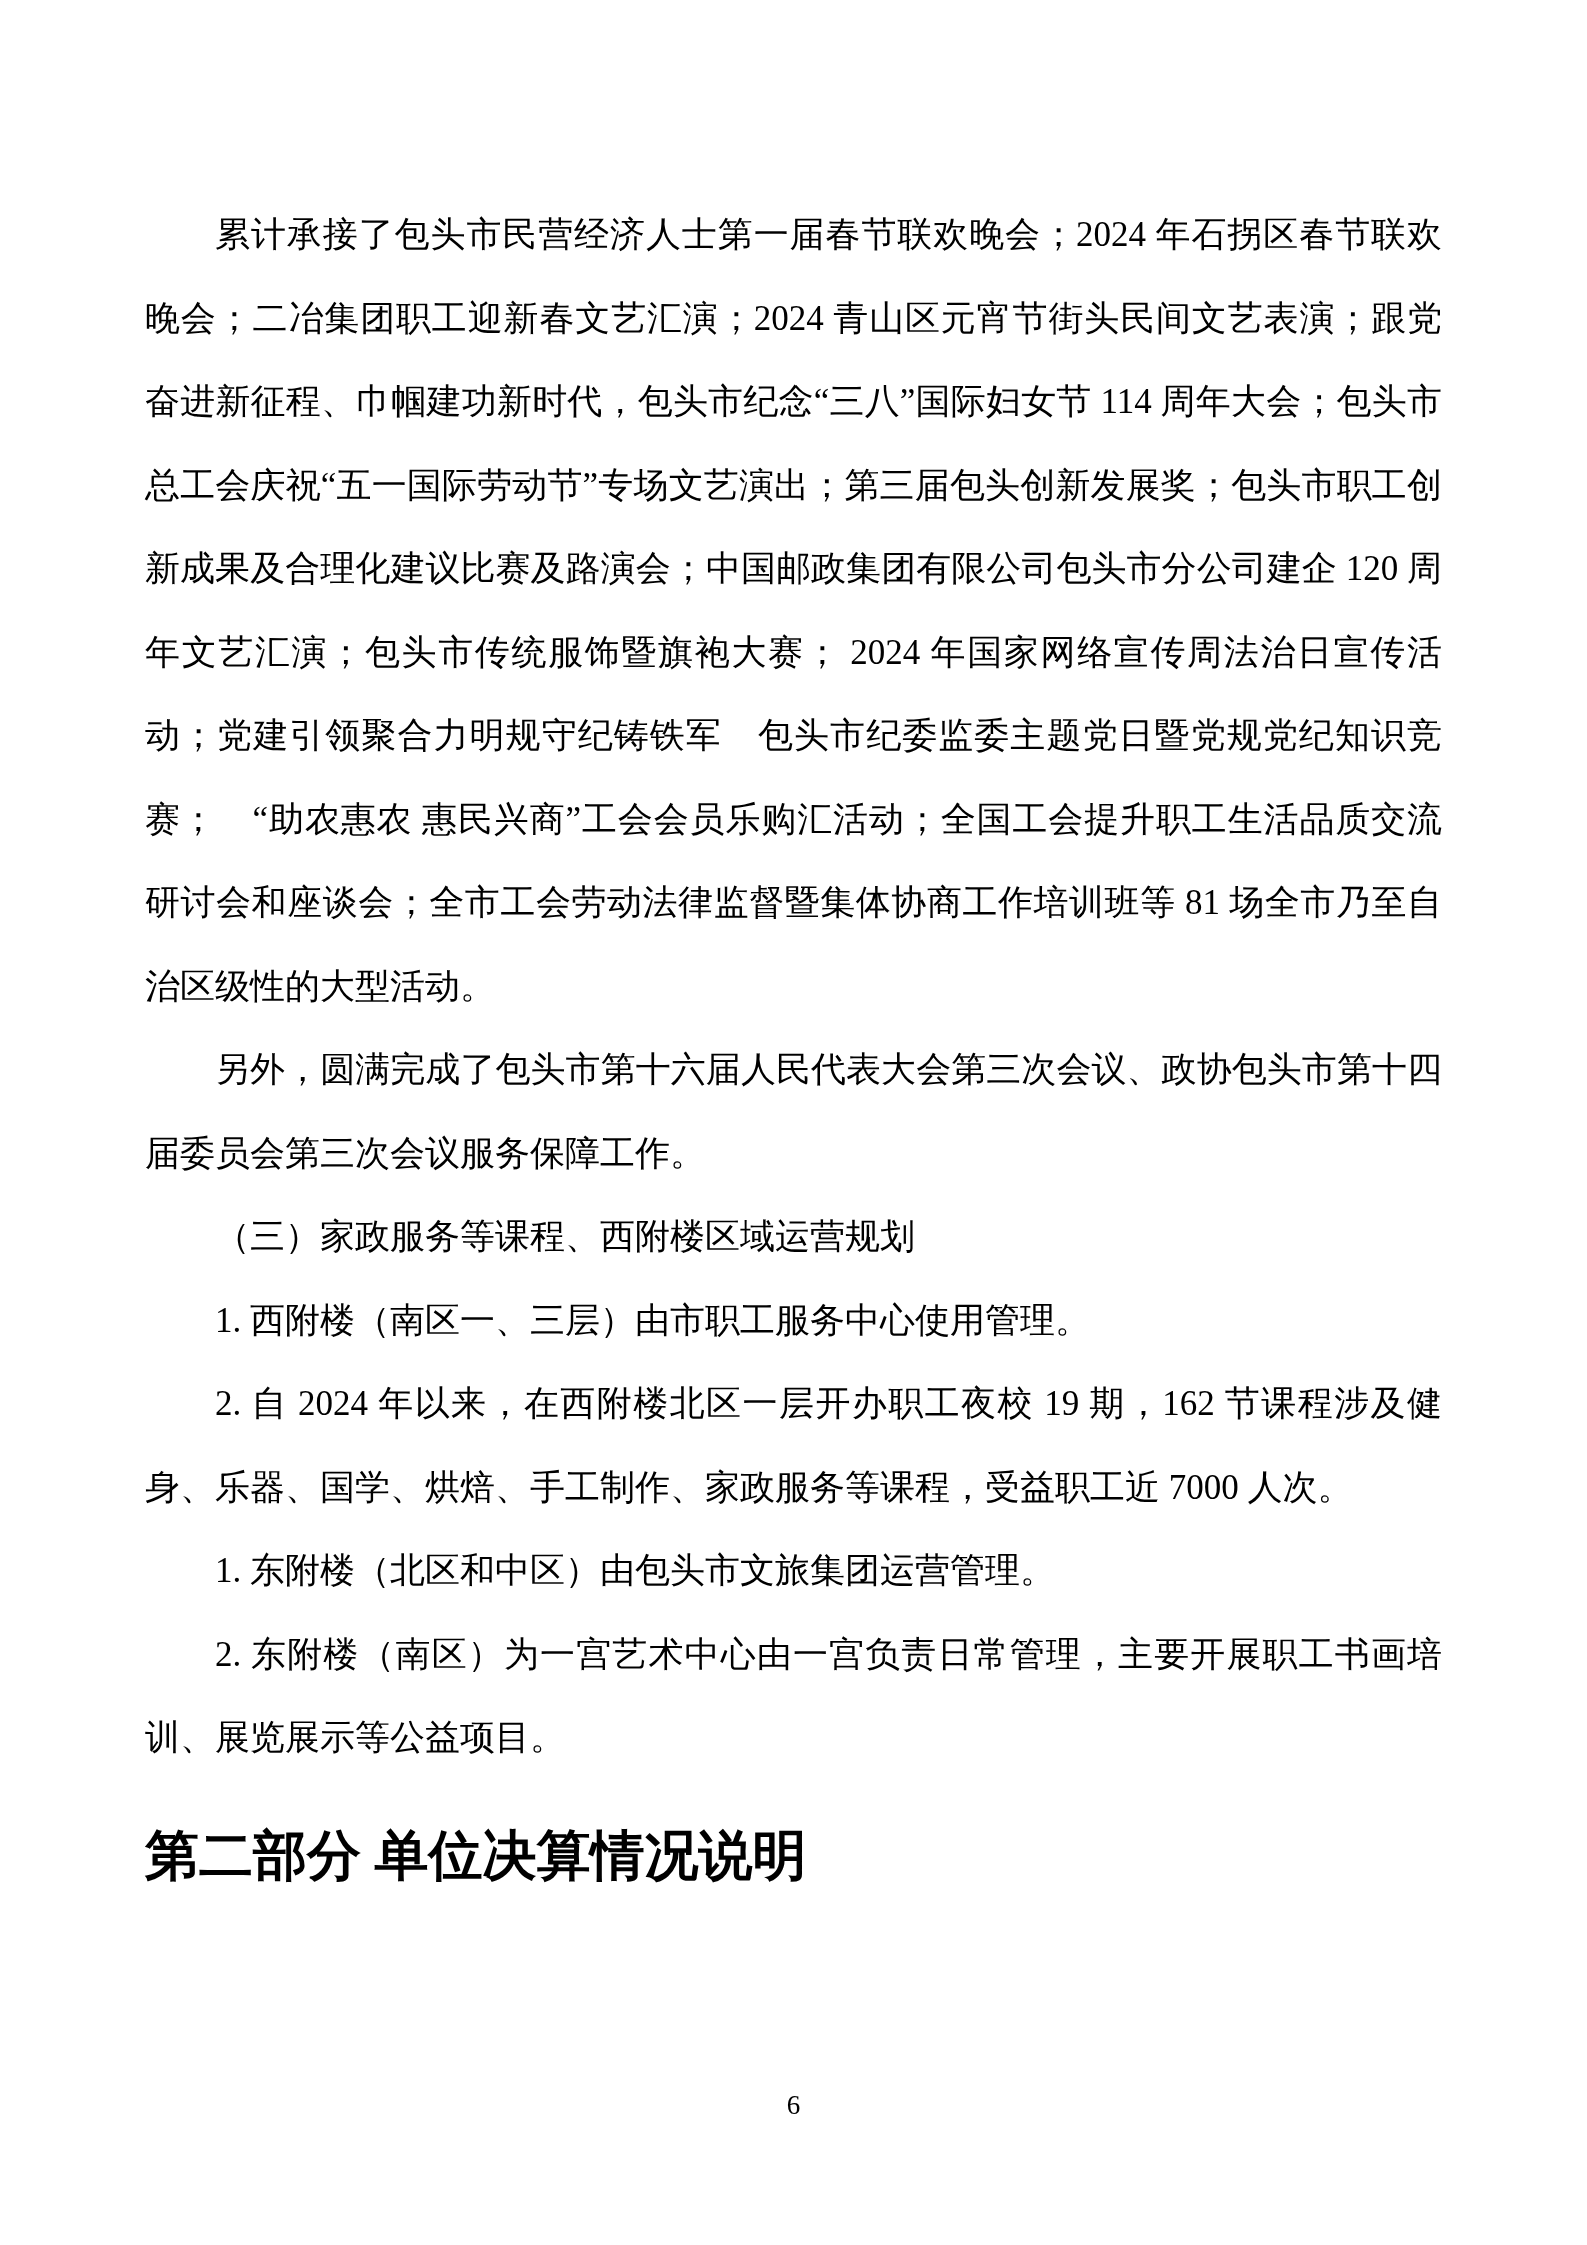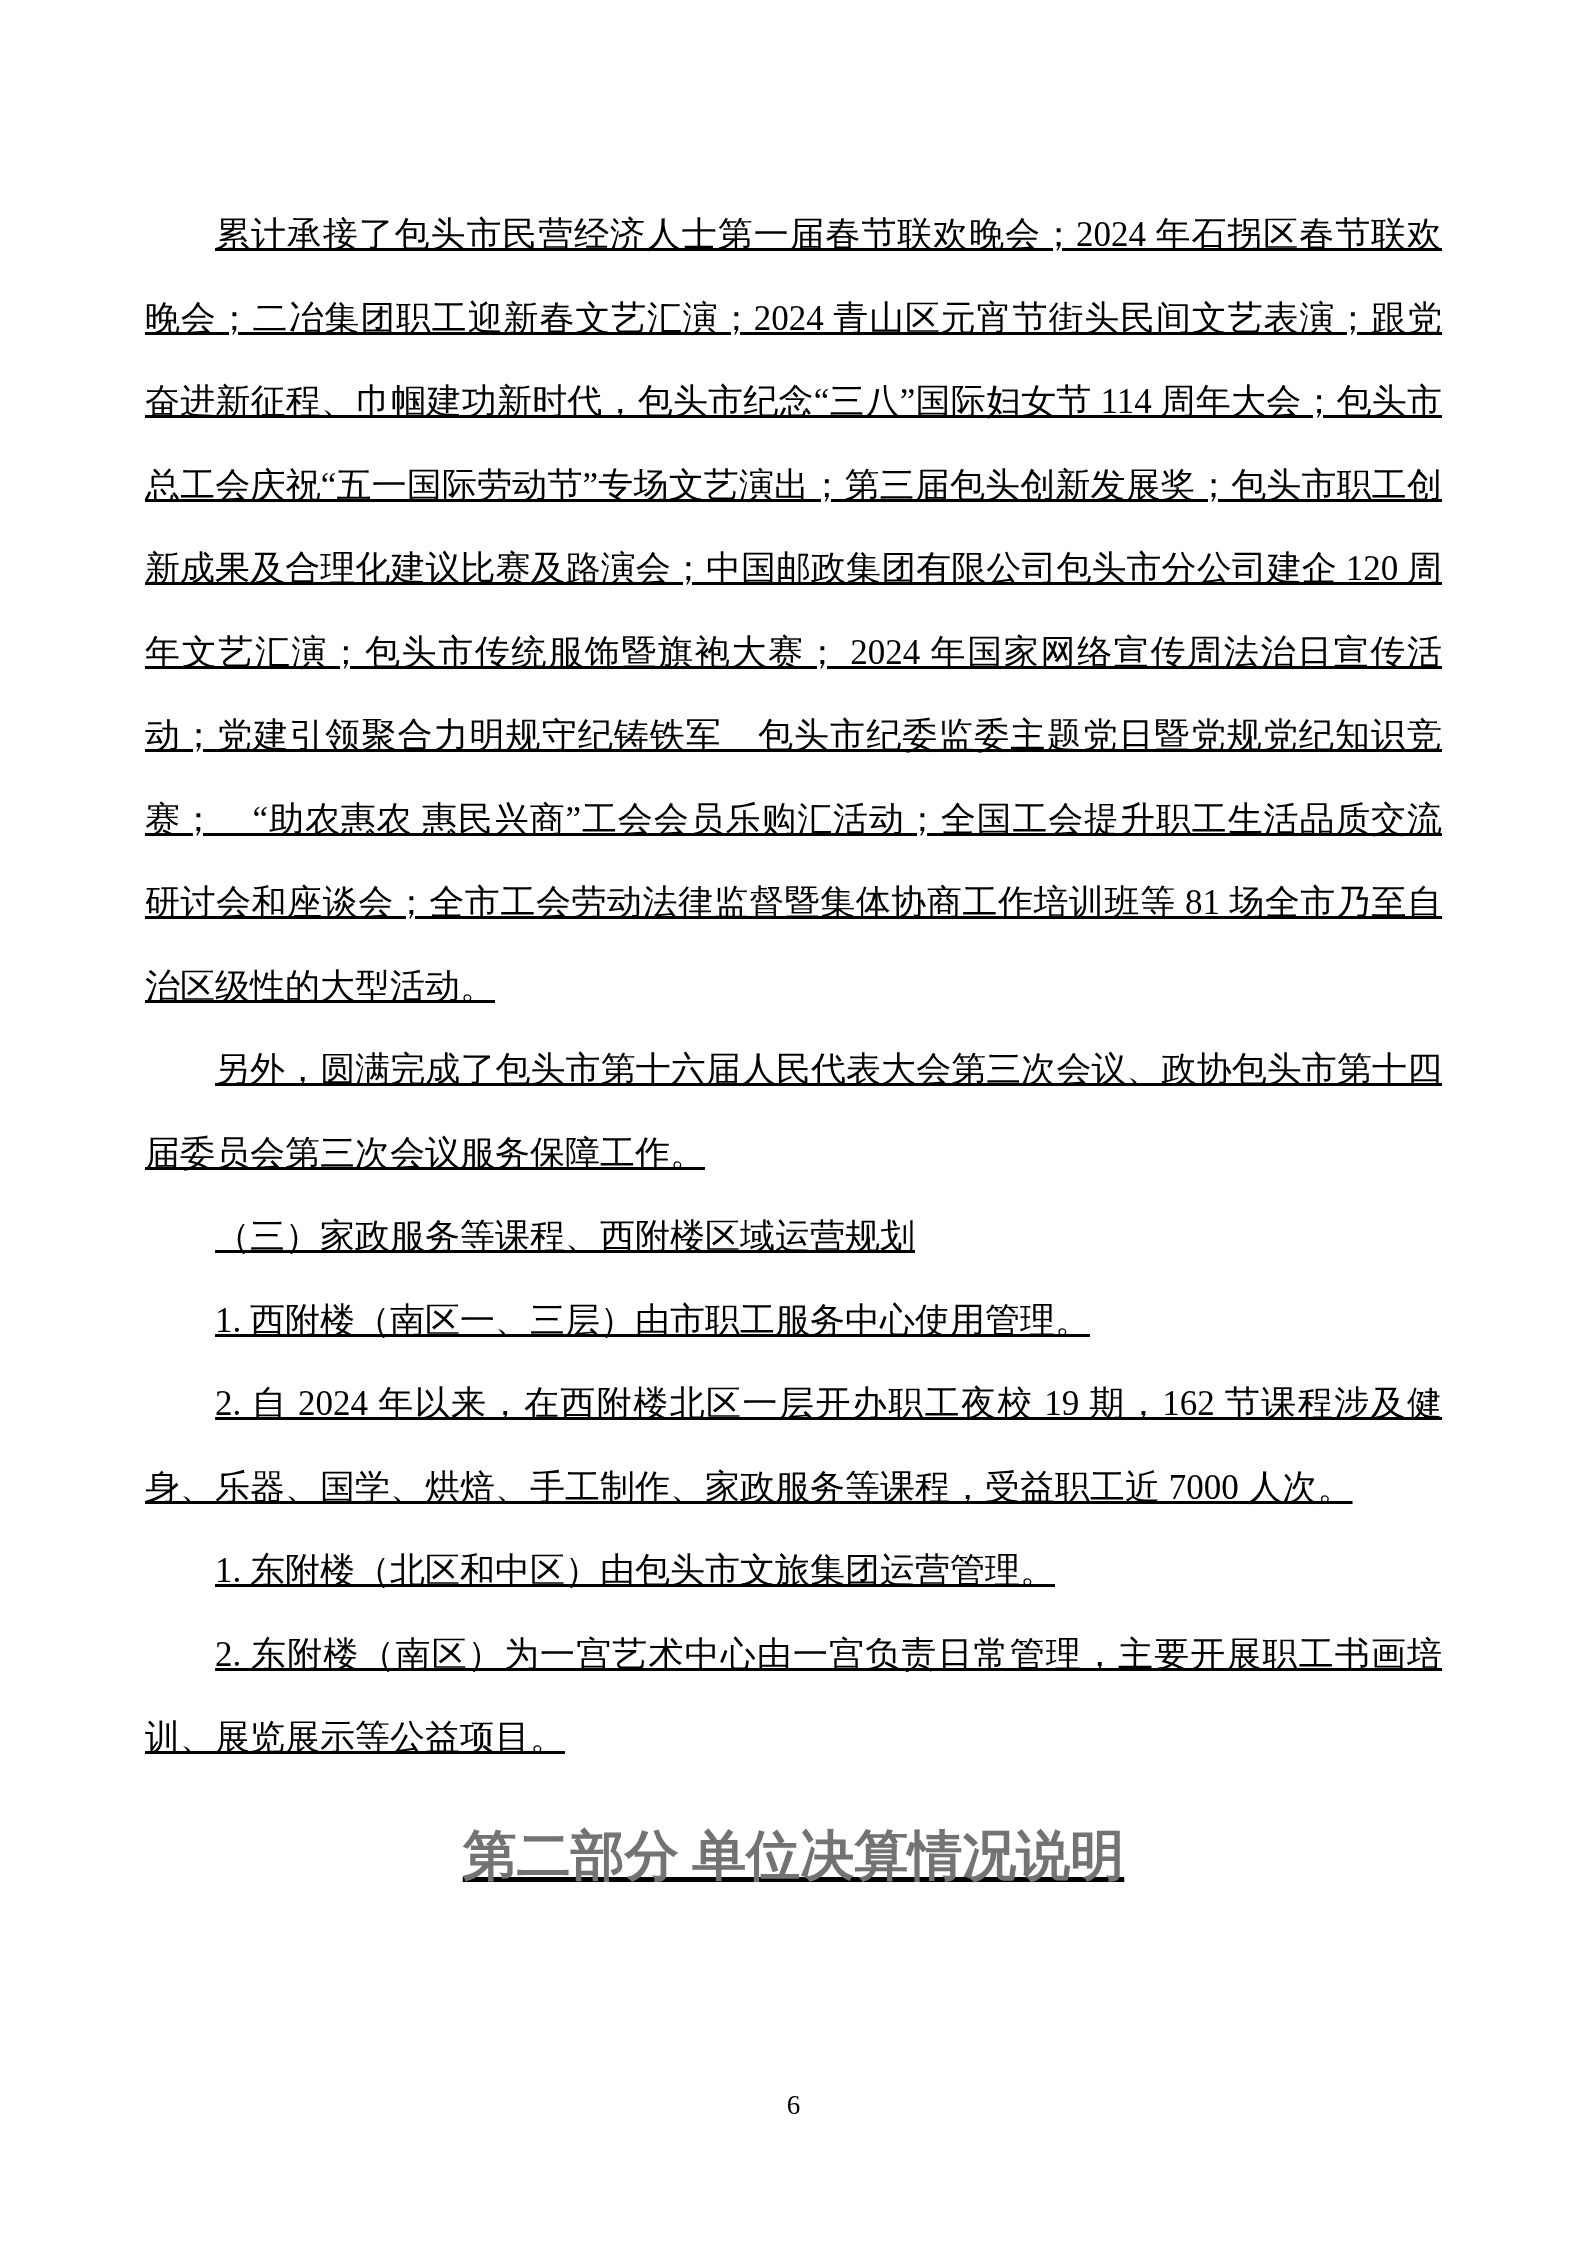--- a/index.html
+++ b/index.html
@@ -14,41 +14,39 @@
     background: #ffffff;
     overflow: hidden;
     font-family: "Liberation Serif", "DejaVu Serif", serif;
     color: #000000;
   }
   .content {
     position: absolute;
     left: 145px;
     top: 193px;
     width: 1297px;
-    text-decoration: underline;
   }
   .content p {
     margin: 0;
     padding: 0;
     font-size: 35px;
     line-height: 83.5px;
     text-align: justify;
     text-indent: 2em;
     color: #000000;
     word-break: normal;
   }
   .section-heading {
     margin: 26px 0 0 0;
     padding: 0;
     font-size: 54px;
     font-weight: bold;
     line-height: 100px;
-    text-align: center;
     text-indent: 0;
-    color: #737373;
+    color: #000000;
     font-family: "Liberation Serif", "DejaVu Serif", serif;
   }
   .page-footer {
     position: absolute;
     left: 0;
     right: 0;
     top: 2085px;
     text-align: center;
   }
   .page-number {

